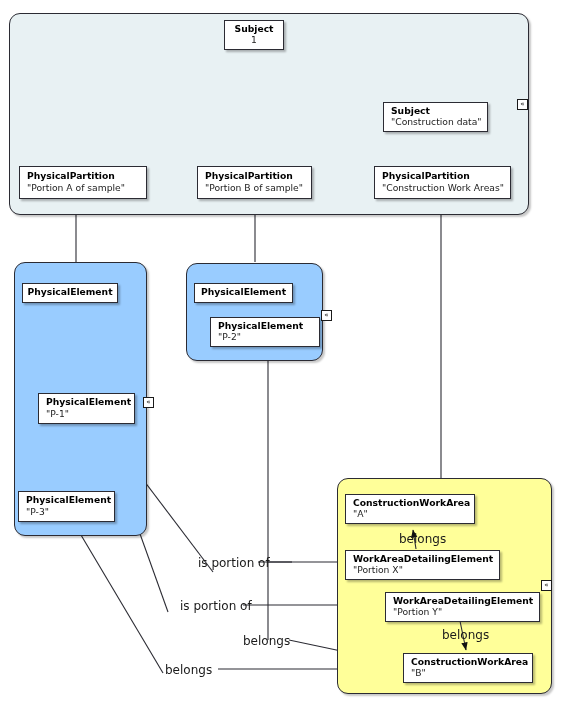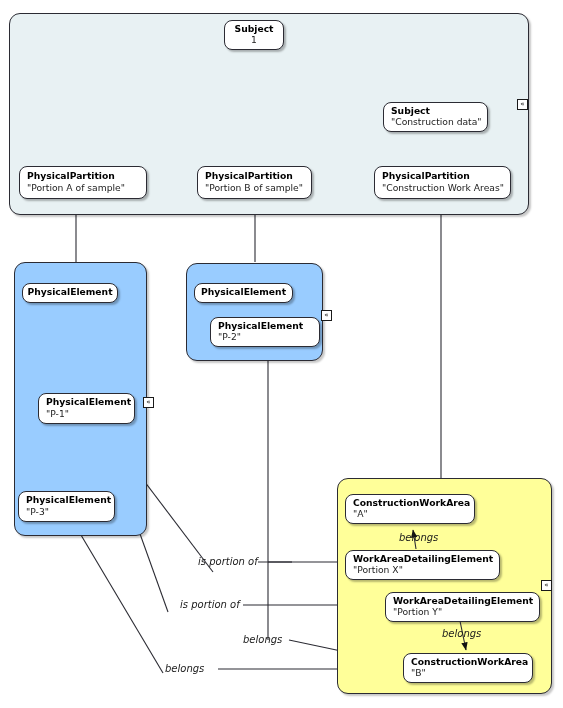--- a/index.html
+++ b/index.html
@@ -31,21 +31,21 @@
     position: absolute;
     border: 1.3px solid #2b2b33;
     border-radius: 11px;
     box-sizing: border-box;
     box-shadow: 2px 2px 2px rgba(0,0,0,0.22);
   }
   .node {
     position: absolute;
     background: #ffffff;
     border: 1.3px solid #2b2b33;
-    border-radius: 8px;
+    border-radius: 0;
     box-sizing: border-box;
     box-shadow: 2px 2px 2px rgba(0,0,0,0.28);
     padding: 3px 7px 4px 7px;
     display: flex;
     flex-direction: column;
     justify-content: center;
     align-items: flex-start;
     line-height: 1.12;
   }
   .node .n-title {
@@ -56,25 +56,24 @@
   }
   .node .n-sub {
     font-size: 9.2px;
     color: #222222;
     white-space: nowrap;
     margin-top: 1px;
   }
   .node.centered { align-items: center; }
   .edge-label {
     position: absolute;
-    font-size: 10px;
+    font-size: 12px;
     color: #1a1a1a;
     white-space: nowrap;
     background: transparent;
-    font-style: italic;
   }
   .handle-icon {
     position: absolute;
     width: 11px;
     height: 11px;
     border: 1.2px solid #1a1a1a;
     background: #ffffff;
     box-sizing: border-box;
     display: flex;
     align-items: center;

